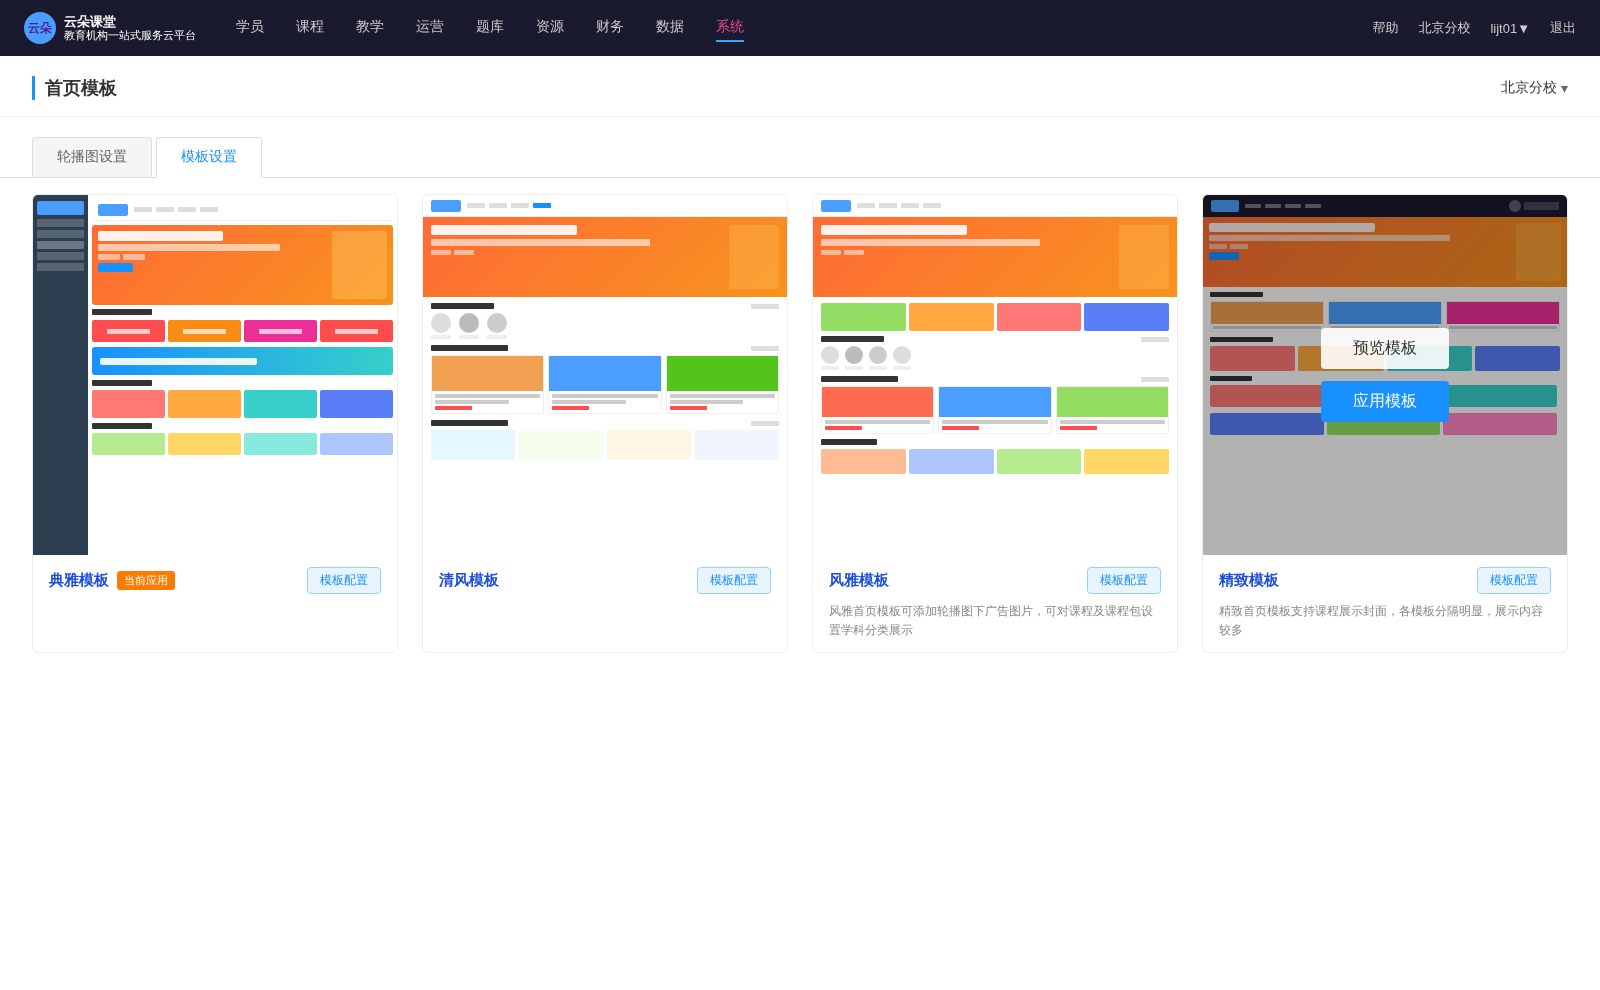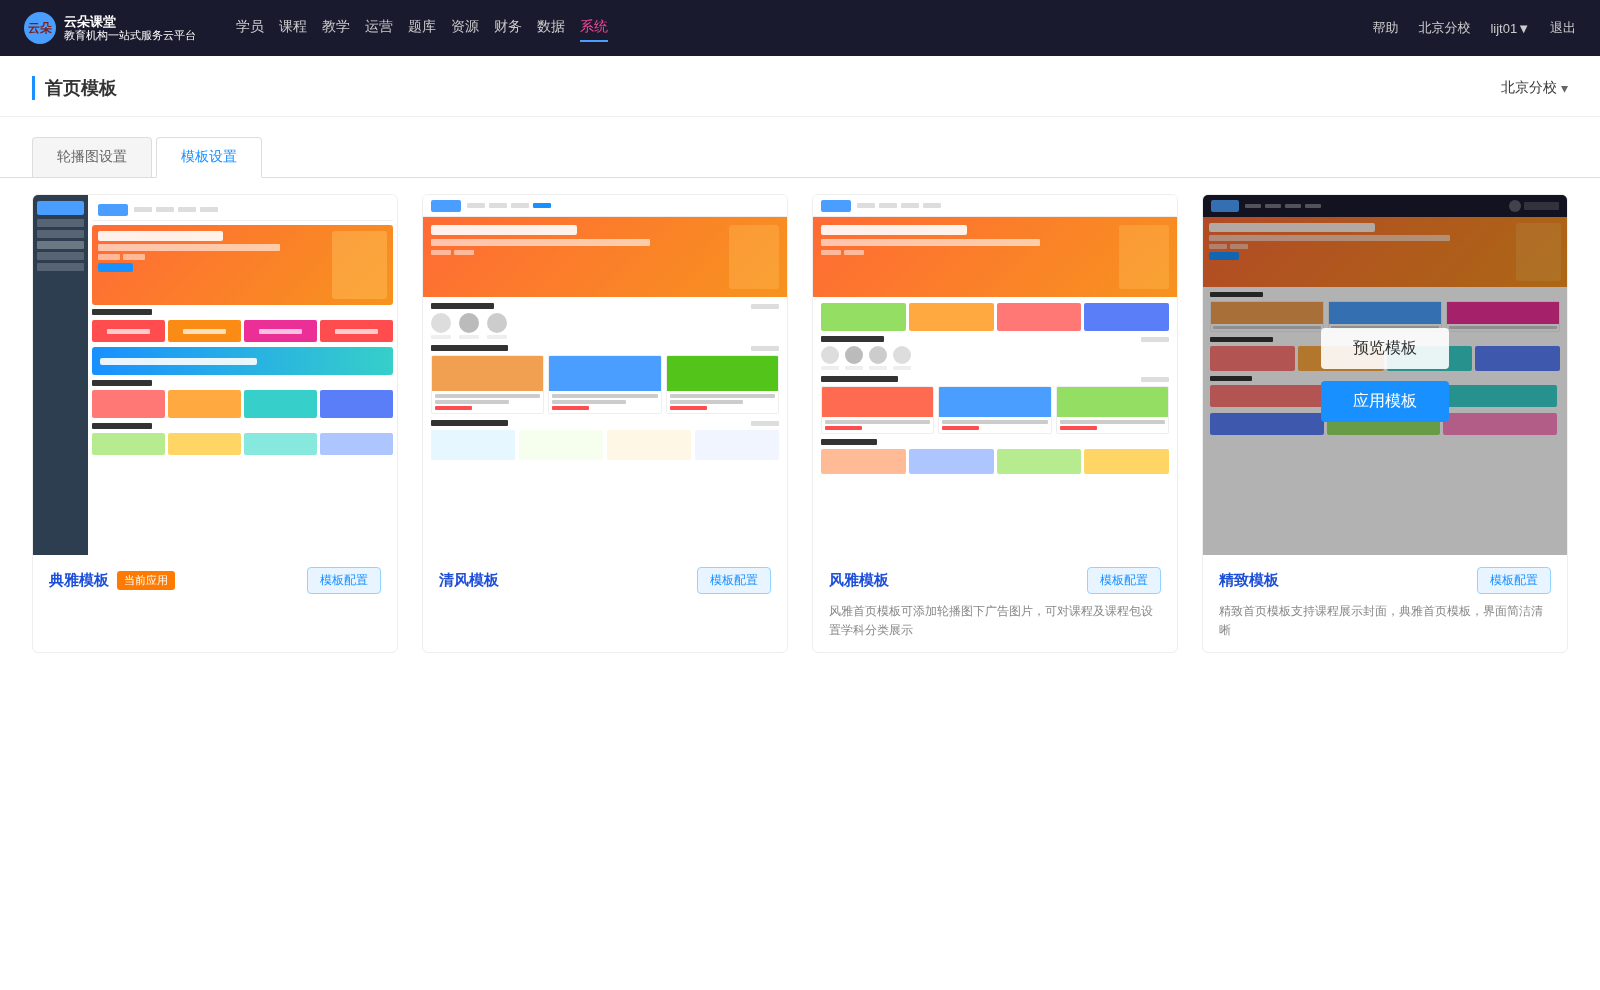--- a/index.html
+++ b/index.html
@@ -22,30 +22,30 @@
       font-size: 13px;
     }
     .logo-icon {
       width: 32px;
       height: 32px;
       background: #4a9eff;
       border-radius: 50%;
       display: flex;
       align-items: center;
       justify-content: center;
-      color: #7f1d1d;
+      color: #4c1d95;
       font-weight: bold;
       font-size: 12px;
       margin-right: 8px;
     }
     .logo-text { line-height: 1.2; font-size: 11px; }
     .logo-text .main { font-size: 13px; font-weight: bold; color: #fff; }
     .nav-items {
       display: flex;
-      gap: 15px;
+      gap: 32px;
       flex: 1;
     }
     .nav-item {
       color: #ccc;
       cursor: pointer;
       font-size: 14px;
       padding: 4px 0;
       border-bottom: 2px solid transparent;
     }
     .nav-item.active {
@@ -653,18 +653,18 @@
           <button class="overlay-btn-apply" style="font-size:16px; padding:10px 32px;">应用模板</button>
         </div>
       </div>
       <div class="template-footer">
         <div class="template-name-row">
           <div class="template-name-left">
             <span class="template-name">精致模板</span>
           </div>
           <button class="btn-config">模板配置</button>
         </div>
-        <div class="template-desc">精致首页模板支持课程展示封面，典雅首页模板，界面简洁清晰</div>
+        <div class="template-desc">精致首页模板支持课程展示封面，各模板分隔明显，展示内容较多</div>
       </div>
     </div>
 
   </div>
 </div>
 
 </body></html>

